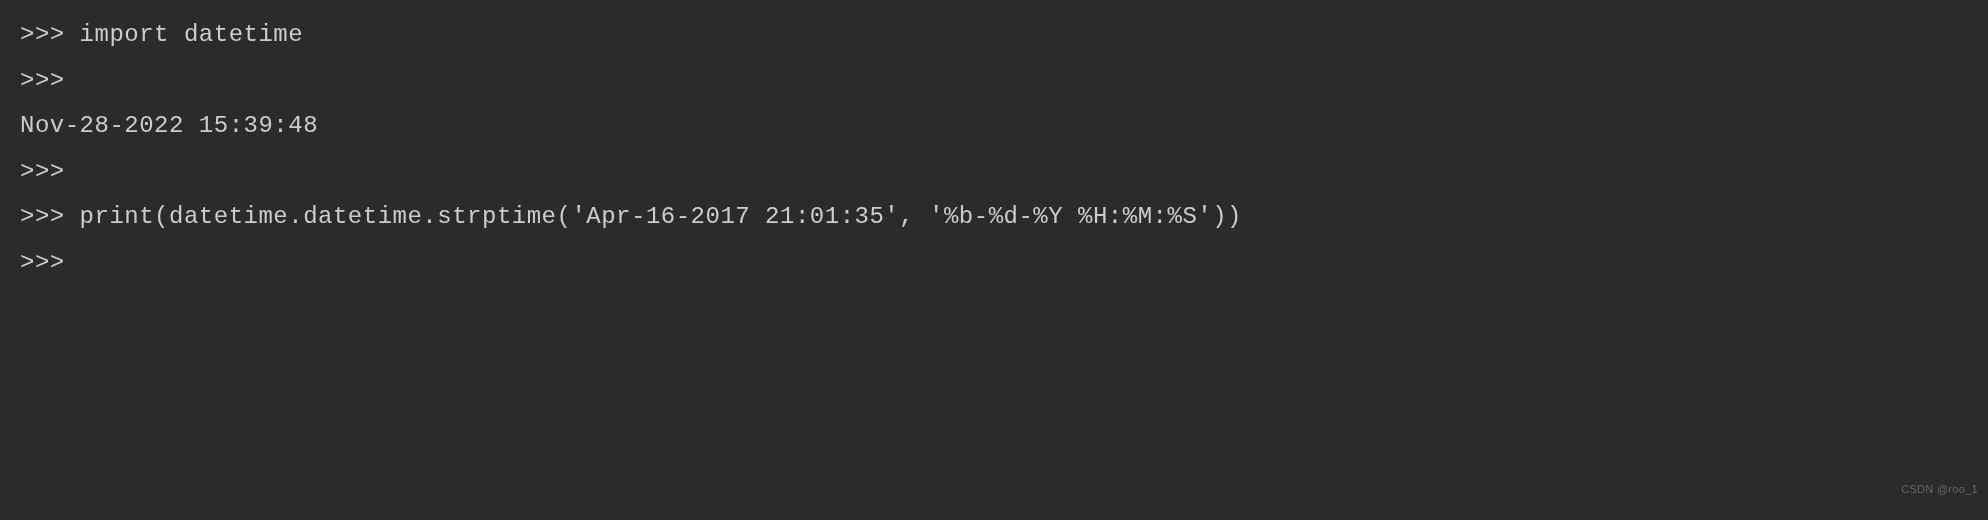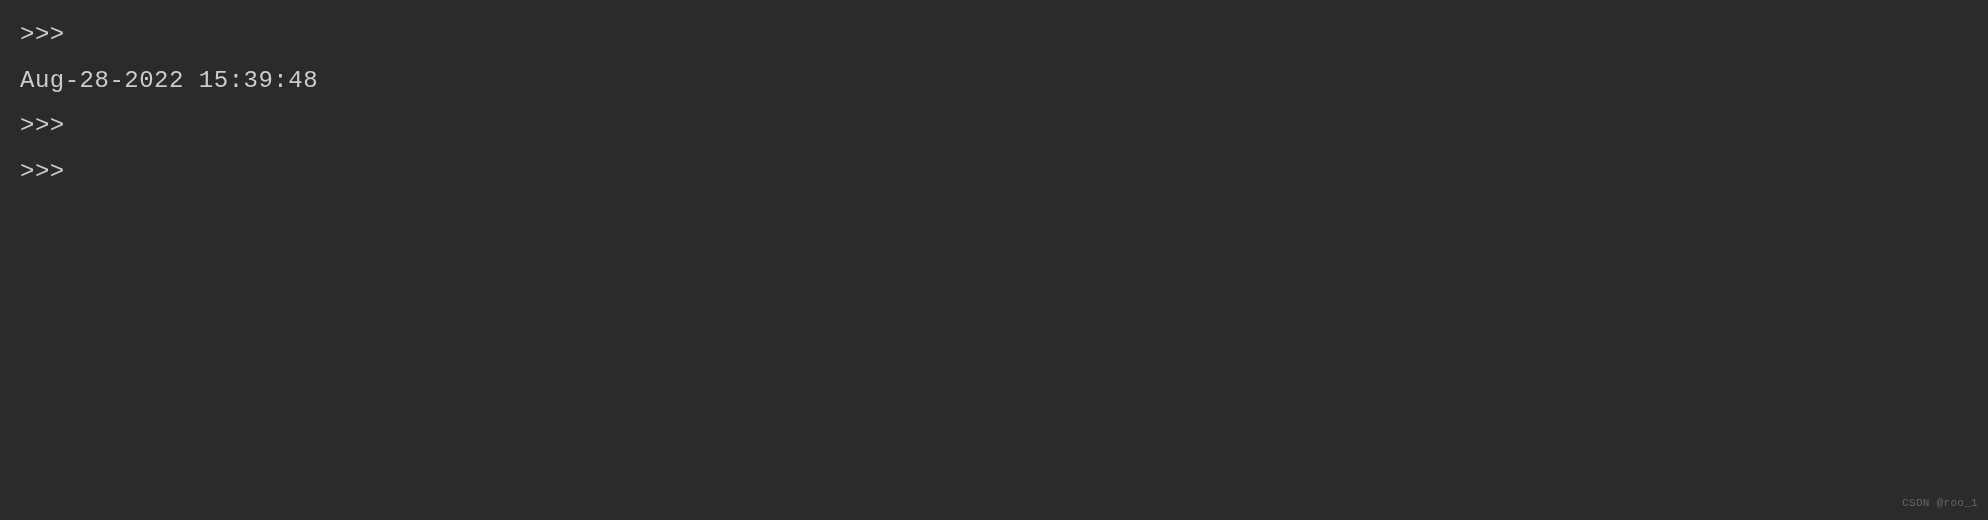--- a/index.html
+++ b/index.html
@@ -18,31 +18,33 @@
       height: 520px;
       overflow: hidden;
       position: relative;
     }
     .terminal-line {
       white-space: pre;
       letter-spacing: 0.5px;
     }
     .watermark {
       position: absolute;
-      bottom: 6px;
+      bottom: 20px;
       right: 10px;
       font-size: 11px;
       color: #666666;
-      font-family: Liberation Mono, monospace;
+      font-family: Liberation Sans, sans-serif;
       letter-spacing: 0.3px;
     }
   </style>
 </head>
 <body>
 
 <div>
+  <div class="terminal-line">&gt;&gt;&gt; import datetime</div>
   <div class="terminal-line">&gt;&gt;&gt; </div>
-  <div class="terminal-line">Aug-28-2022 15:39:48</div>
+  <div class="terminal-line">Nov-28-2022 15:39:48</div>
   <div class="terminal-line">&gt;&gt;&gt; </div>
+  <div class="terminal-line">&gt;&gt;&gt; print(datetime.datetime.strptime('Apr-16-2017 21:01:35', '%b-%d-%Y %H:%M:%S'))</div>
   <div class="terminal-line">&gt;&gt;&gt; </div>
 </div>
 
 <div class="watermark">CSDN @roo_1</div>
 
 </body></html>

